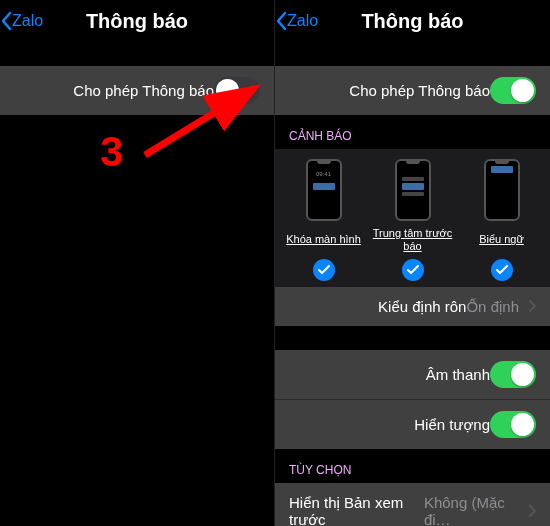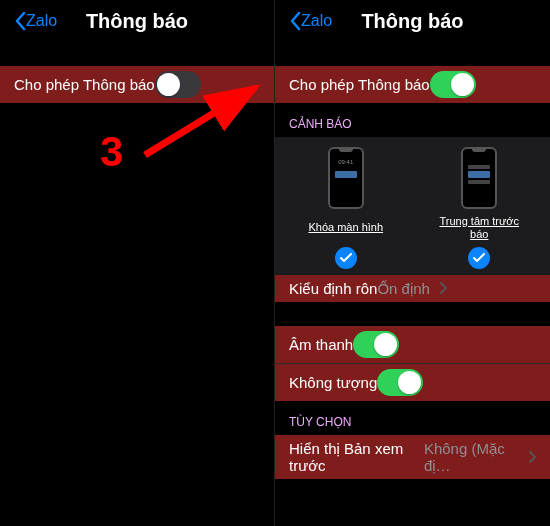--- a/index.html
+++ b/index.html
@@ -25,40 +25,40 @@
       display: flex;
       align-items: center;
       position: relative;
       background: #000;
     }
     .back-btn {
       display: flex;
       align-items: center;
       color: #0a84ff;
       font-size: 16px;
-      padding-left: 14px;
+      padding-left: 0;
       cursor: pointer;
     }
     .back-btn svg { width: 12px; height: 20px; }
     .header-title {
       position: absolute;
       left: 0; right: 0;
       text-align: center;
       font-size: 20px;
       font-weight: 600;
       color: #fff;
       pointer-events: none;
     }
     .section-gap { height: 24px; }
     .row {
-      background: #7f1d1d;
-      padding: 5px 14px;
-      display: flex;
-      align-items: center;
-      justify-content: flex-start;
+      background: #404040;
+      padding: 11px 14px;
+      display: flex;
+      align-items: center;
+      justify-content: flex-end;
       font-size: 15px;
     }
     .row + .row { border-top: 1px solid #2a2a2c; }
     .section-header {
       font-size: 12px;
       color: #f0abfc;
       padding: 14px 14px 6px 14px;
       text-transform: uppercase;
     }
     .toggle {
@@ -253,20 +253,32 @@
         <div class="center-bar2"></div>
         <div class="center-bar3"></div>
       </div>
       <div class="alert-label">Trung tâm trước báo</div>
       <div class="check">
         <svg viewBox="0 0 12 10">
             <path d="M1 5 L4 8 L11 1" stroke="#fff" stroke-width="2" fill="none" stroke-linecap="round" stroke-linejoin="round"></path>
           </svg>
       </div>
     </div>
+    <div class="alert-col">
+      <div class="phone">
+        <div class="notch"></div>
+        <div class="banner-bar"></div>
+      </div>
+      <div class="alert-label">Biểu ngữ</div>
+      <div class="check">
+        <svg viewBox="0 0 12 10">
+            <path d="M1 5 L4 8 L11 1" stroke="#fff" stroke-width="2" fill="none" stroke-linecap="round" stroke-linejoin="round"></path>
+          </svg>
+      </div>
+    </div>
   </div>
 
   <div class="row">
     <span>Kiểu định rôn</span>
     <span class="row-value">
       <span>Ổn định</span>
       <span class="chevron"><svg viewBox="0 0 8 12">
             <path d="M2 1 L7 6 L2 11" stroke="#555" stroke-width="2" fill="none" stroke-linecap="round" stroke-linejoin="round"></path>
           </svg></span>
     </span>
@@ -274,21 +286,21 @@
 
   <div class="section-gap"></div>
 
   <div class="row">
     <span>Âm thanh</span>
     <div class="toggle on">
         <div class="knob"></div>
       </div>
   </div>
   <div class="row">
-    <span>Không tượng</span>
+    <span>Hiển tượng</span>
     <div class="toggle on">
         <div class="knob"></div>
       </div>
   </div>
 
   <div class="section-header">TÙY CHỌN</div>
 
   <div class="row">
     <span>Hiển thị Bản xem trước</span>
     <span class="row-value">

